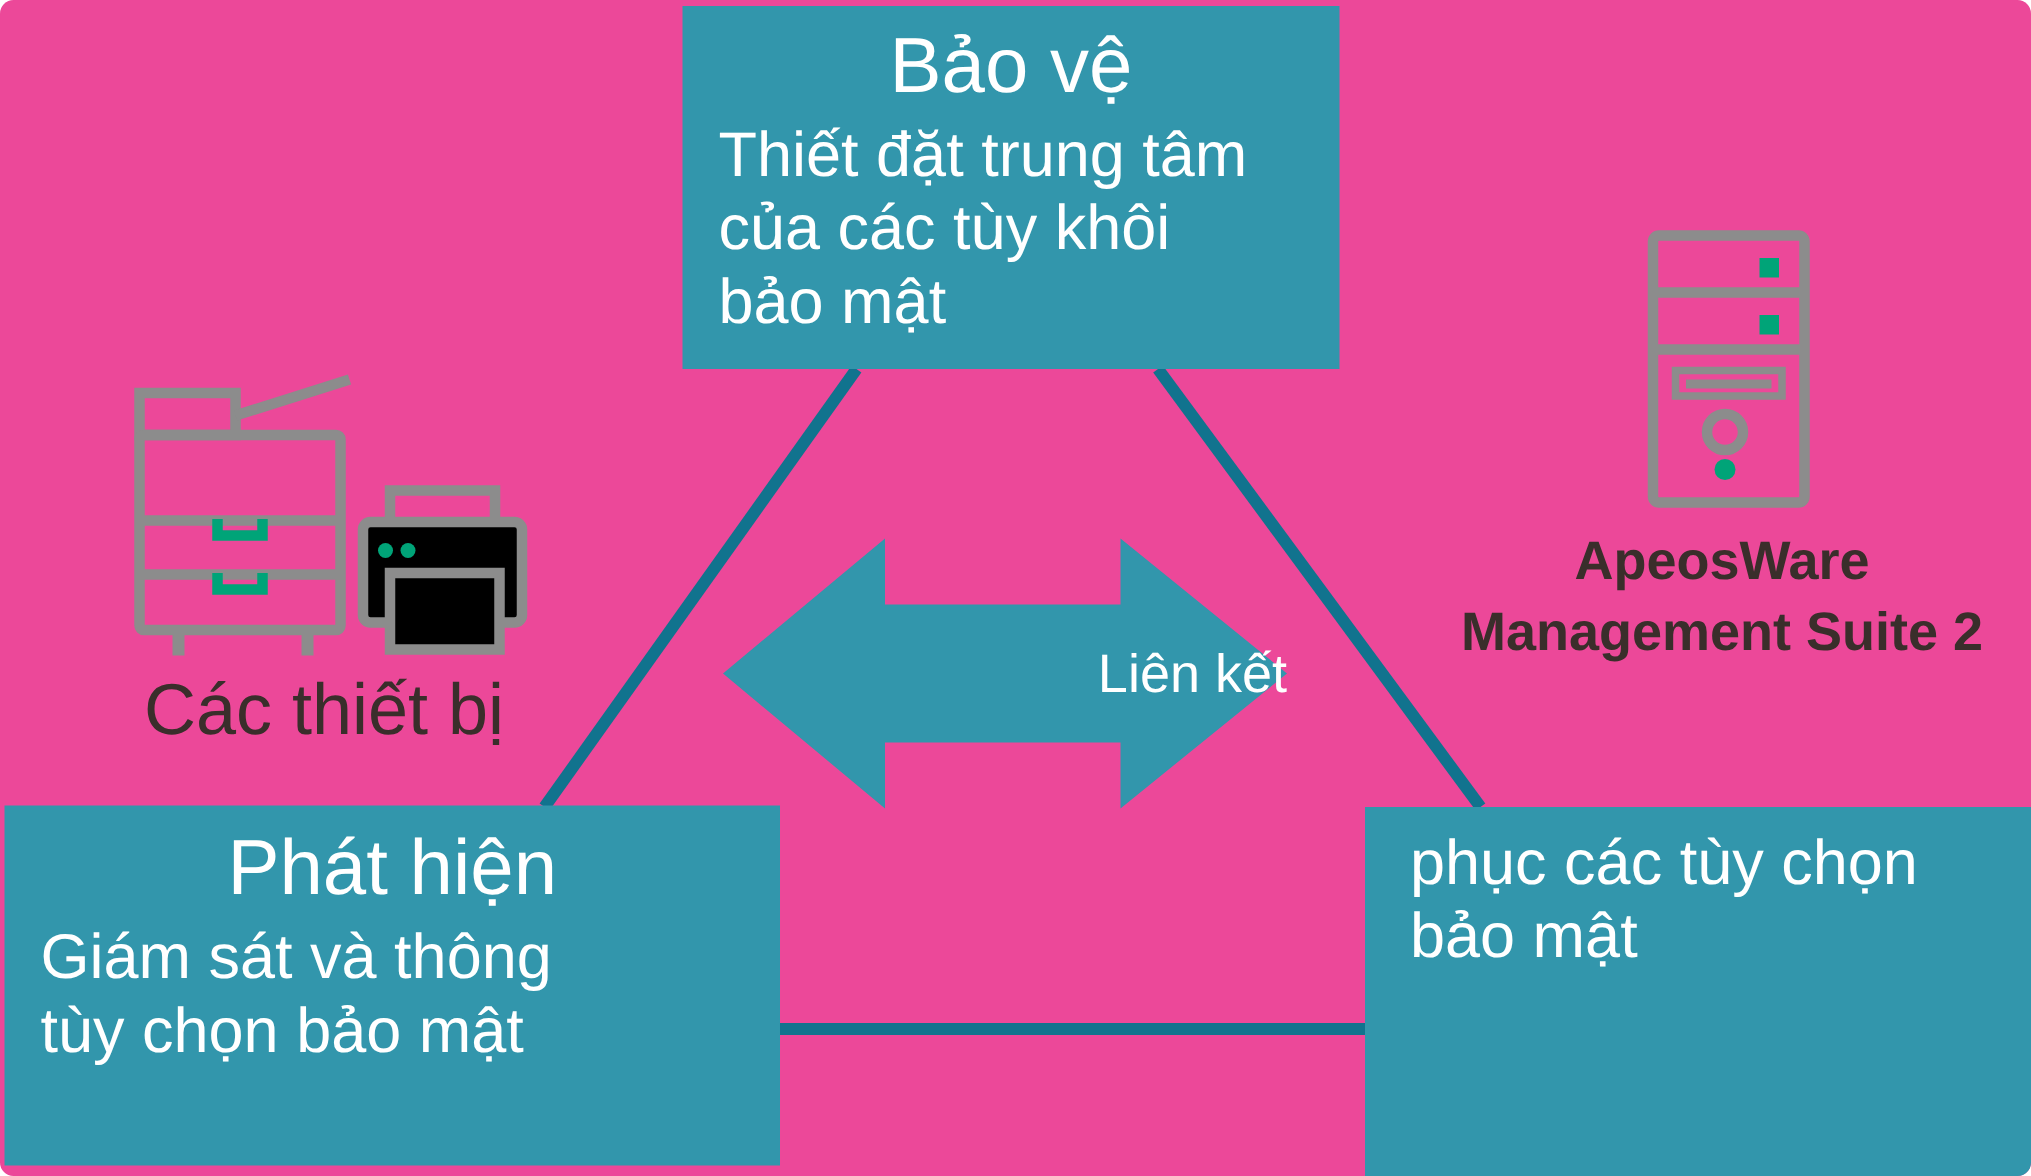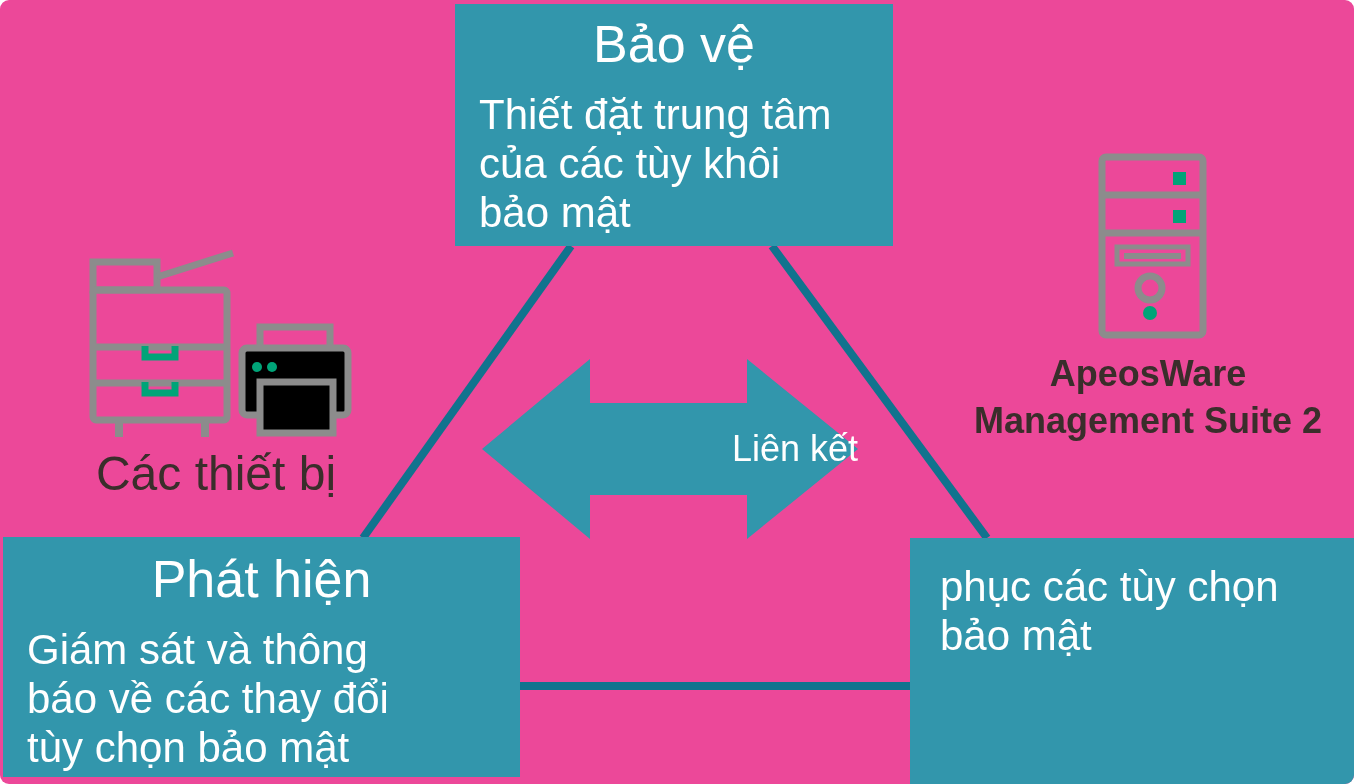--- a/index.html
+++ b/index.html
@@ -7,21 +7,21 @@
     position:relative;width:1354px;height:784px;background:#ec4899;
     border-radius:9px;overflow:hidden;
     font-family:"Liberation Sans","DejaVu Sans",sans-serif;
   }
   .layer{position:absolute;left:0;top:0;z-index:1;}
   .box{position:absolute;z-index:2;background:#3296AC;color:#ffffff;box-sizing:border-box;}
   .box-protect{left:455px;top:4px;width:438px;height:242px;padding:8px 24px 0 24px;}
   .box-detect{left:3px;top:537px;width:517px;height:240px;padding:10px 24px 0 24px;}
   .box-restore{left:910px;top:538px;width:444px;height:246px;padding:10px 24px 0 30px;}
   .box-title{font-size:52px;line-height:64px;text-align:center;font-weight:400;}
-  .box-body{font-size:42px;line-height:49px;font-weight:400;margin-top:14px;}
+  .box-body{font-size:42px;line-height:49px;font-weight:400;margin-top:2px;}
   .bl{display:block;white-space:nowrap;}
   .link-label{
     position:absolute;left:482px;top:420px;width:376px;height:58px;z-index:3;
     color:#ffffff;font-size:36px;line-height:58px;text-align:right;font-weight:400;
   }
   .icon-svg{position:absolute;z-index:2;}
   .devices-label{
     position:absolute;left:56px;top:446px;width:320px;z-index:2;
     color:#3A2E2B;font-size:48px;line-height:56px;text-align:center;font-weight:400;
   }
@@ -49,21 +49,20 @@
       <span class="bl">Thiết đặt trung tâm</span>
       <span class="bl">của các tùy khôi</span>
       <span class="bl">bảo mật</span>
     </div>
   </div>
 
   <div class="box box-detect">
     <div class="box-title">Phát hiện</div>
     <div class="box-body">
       <span class="bl">Giám sát và thông</span>
-      <span class="bl">báo về các thay đổi</span>
       <span class="bl">tùy chọn bảo mật</span>
     </div>
   </div>
 
   <div class="box box-restore">
     <div class="box-body">
       <span class="bl">phục các tùy chọn</span>
       <span class="bl">bảo mật</span>
     </div>
   </div>

